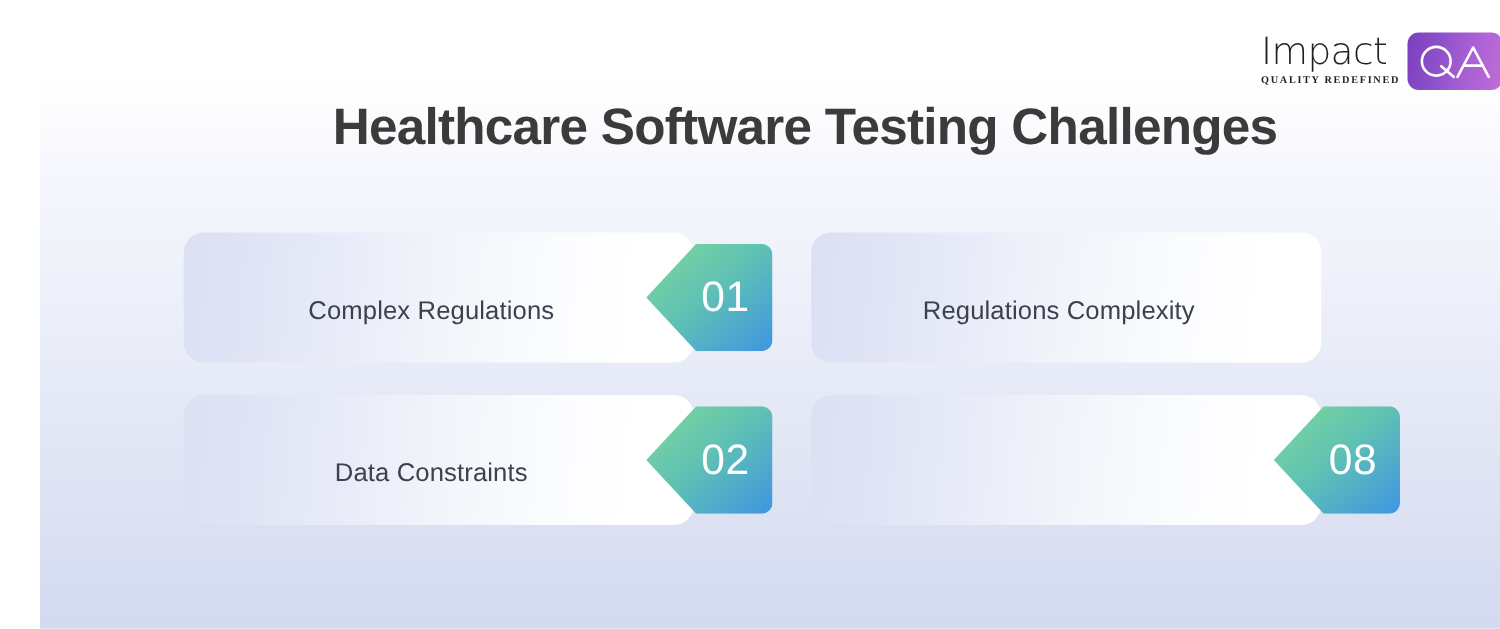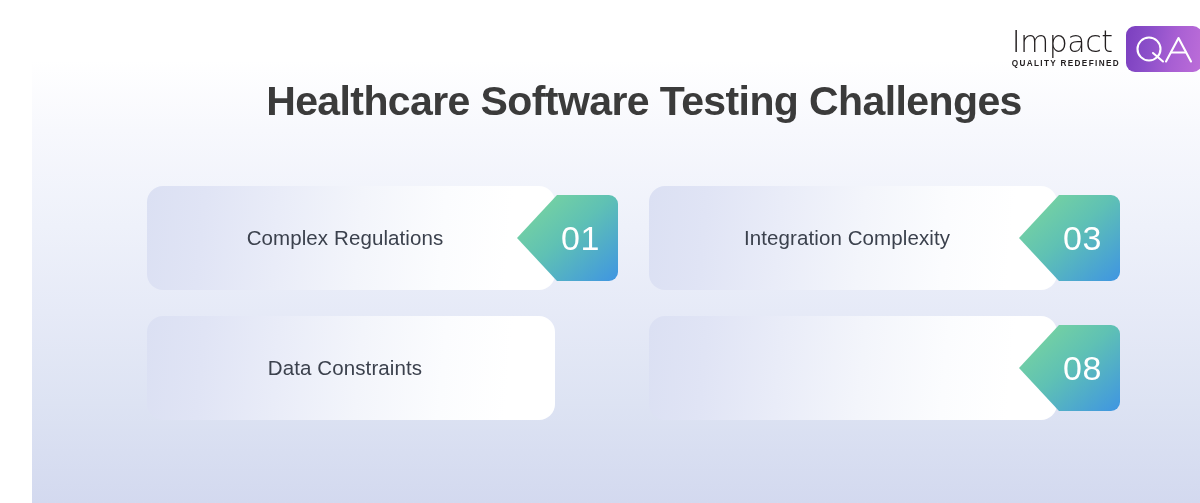--- a/index.html
+++ b/index.html
@@ -48,21 +48,21 @@
     line-height:1.0;
     font-family:"DejaVu Sans", sans-serif;
   }
   .logo-tag {
     font-size:8.2px;
     font-weight:bold;
     letter-spacing:1.35px;
     color:#231f20;
     line-height:1.0;
     margin-top:3px;
-    font-family:Liberation Sans, sans-serif;
+    font-family:Liberation Serif, serif;
   }
   .logo-badge {
     width:76px; height:46px;
     border-radius:9px;
     background:linear-gradient(100deg,#7b3fbf 0%,#8b4fc9 30%,#a85fd3 62%,#bd6ed9 100%);
     display:flex;
     align-items:center;
     justify-content:center;
   }
   .logo-badge svg { display:block; }
@@ -109,21 +109,21 @@
       #e0e4f5 14%,
       #e9ecf8 32%,
       #f3f5fb 52%,
       #fbfcfe 72%,
       #ffffff 88%,
       #ffffff 100%);
   }
 
   .card-label {
     position:absolute;
-    left:0; top:0;
+    left:0; top:11px;
     width:396px; height:104px;
     display:flex;
     align-items:center;
     justify-content:center;
     font-size:20.5px;
     font-weight:400;
     color:#3b414d;
     letter-spacing:0.1px;
     white-space:nowrap;
     font-family:"Liberation Sans", sans-serif;
@@ -193,39 +193,39 @@
             </linearGradient>
           </defs>
           <path d="M92 0 H40 L0 43 L40 86 H92 A9 9 0 0 0 101 77 V9 A9 9 0 0 0 92 0 Z" fill="url(#g1)"></path>
         </svg>
         <div class="badge-num">01</div>
       </div>
     </div>
 
     <div class="card">
       <div class="card-body"></div>
-      <div class="card-label">Integration Complexity</div>
+      <div class="card-label">Regulations Complexity</div>
+    </div>
+
+    <div class="card">
+      <div class="card-body"></div>
+      <div class="card-label">Data Constraints</div>
       <div class="card-badge">
         <svg viewBox="0 0 101 86" preserveAspectRatio="none" aria-hidden="true">
           <defs>
-            <linearGradient id="g2" x1="0%" y1="0%" x2="100%" y2="100%">
+            <linearGradient id="g3" x1="0%" y1="0%" x2="100%" y2="100%">
               <stop offset="0%" stop-color="#7fd99a"></stop>
               <stop offset="48%" stop-color="#5fc1b4"></stop>
               <stop offset="100%" stop-color="#3f95e2"></stop>
             </linearGradient>
           </defs>
-          <path d="M92 0 H40 L0 43 L40 86 H92 A9 9 0 0 0 101 77 V9 A9 9 0 0 0 92 0 Z" fill="url(#g2)"></path>
+          <path d="M92 0 H40 L0 43 L40 86 H92 A9 9 0 0 0 101 77 V9 A9 9 0 0 0 92 0 Z" fill="url(#g3)"></path>
         </svg>
-        <div class="badge-num">03</div>
+        <div class="badge-num">02</div>
       </div>
-    </div>
-
-    <div class="card">
-      <div class="card-body"></div>
-      <div class="card-label">Data Constraints</div>
     </div>
 
     <div class="card">
       <div class="card-body"></div>
       <div class="card-badge">
         <svg viewBox="0 0 101 86" preserveAspectRatio="none" aria-hidden="true">
           <defs>
             <linearGradient id="g4" x1="0%" y1="0%" x2="100%" y2="100%">
               <stop offset="0%" stop-color="#7fd99a"></stop>
               <stop offset="48%" stop-color="#5fc1b4"></stop>

